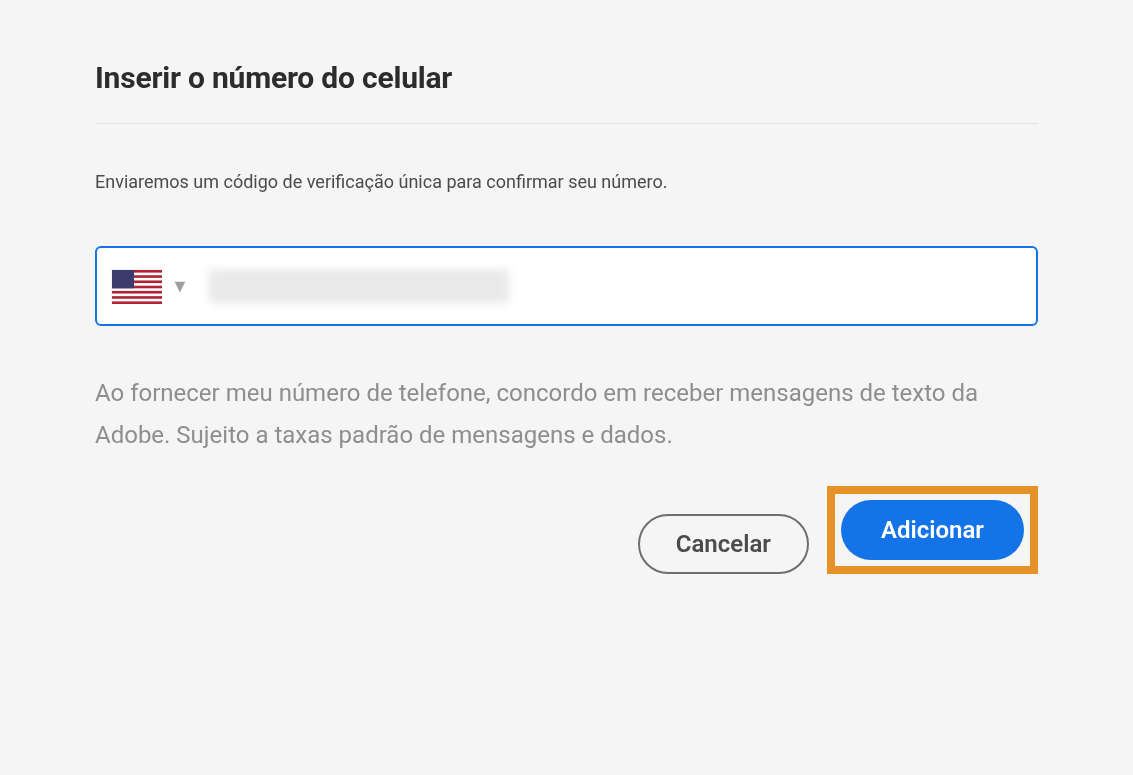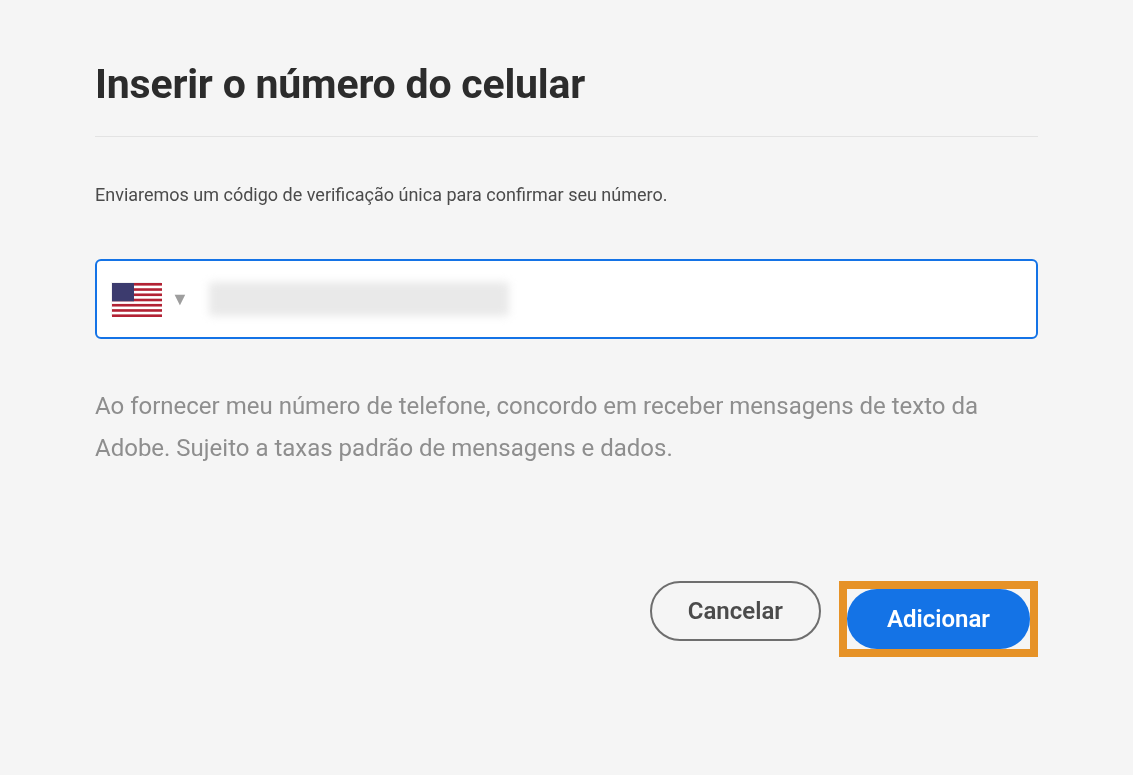--- a/index.html
+++ b/index.html
@@ -7,21 +7,21 @@
       font-family: -apple-system, BlinkMacSystemFont, "Segoe UI", Roboto, Helvetica, Arial, sans-serif;
       background: #f5f5f5;
       width: 1133px;
       height: 775px;
       padding: 60px 95px;
     }
     .dialog {
       width: 100%;
     }
     h1 {
-      font-size: 41px;
+      font-size: 30px;
       font-weight: 700;
       color: #2c2c2c;
       letter-spacing: -0.2px;
       margin-bottom: 28px;
     }
     hr {
       border: none;
       border-top: 1px solid #e3e3e3;
       margin-bottom: 44px;
     }
@@ -64,45 +64,45 @@
       height: 34px;
       background: #e9e9e9;
       filter: blur(4px);
       border-radius: 3px;
     }
     .disclaimer {
       margin-top: 46px;
       font-size: 24px;
       color: #8e8e8e;
       line-height: 1.75;
-      margin-bottom: 112px;
+      margin-bottom: 30px;
     }
     .button-row {
       display: flex;
       justify-content: flex-end;
-      align-items: flex-start;
+      align-items: flex-end;
       gap: 18px;
     }
     button {
       font-family: inherit;
       font-size: 24px;
       font-weight: 600;
       border-radius: 999px;
       cursor: pointer;
       padding: 16px 36px;
       line-height: 1;
     }
     .btn-cancel {
       background: transparent;
       color: #4b4b4b;
       border: 2px solid #6e6e6e;
     }
     .highlight-box {
       border: 8px solid #e69227;
-      padding: 0;
+      padding: 6px;
     }
     .btn-primary {
       background: #1473e6;
       color: #ffffff;
       border: none;
       padding: 18px 40px;
     }
   </style>
 </head>
 <body>

